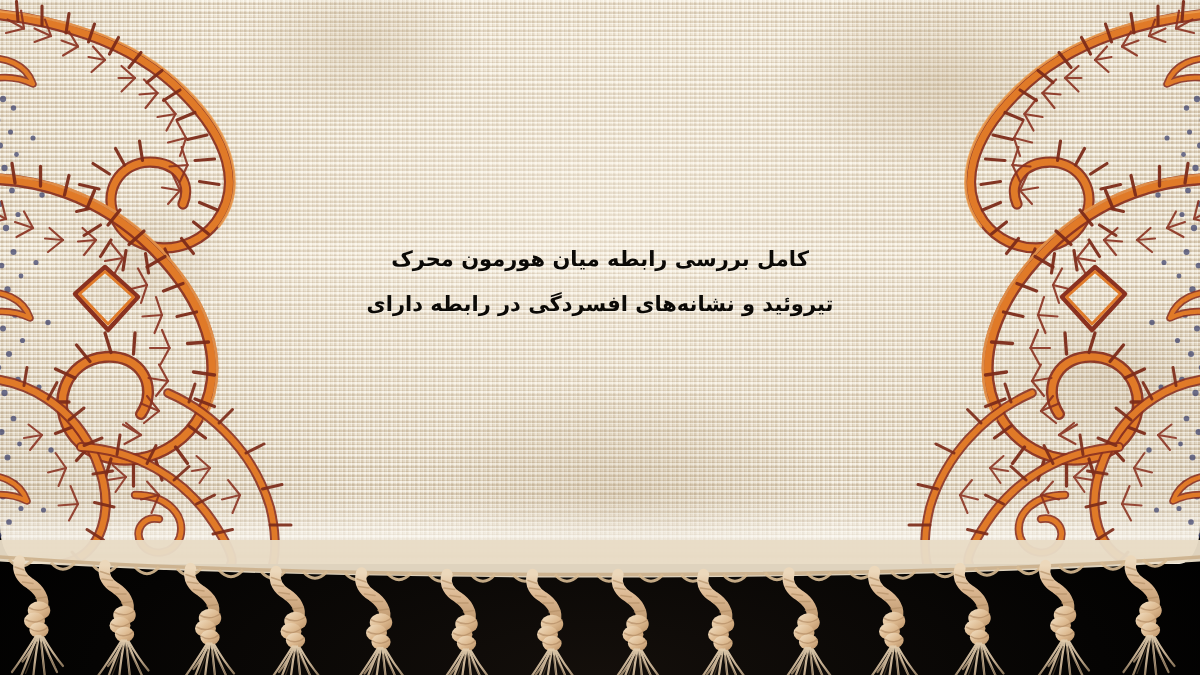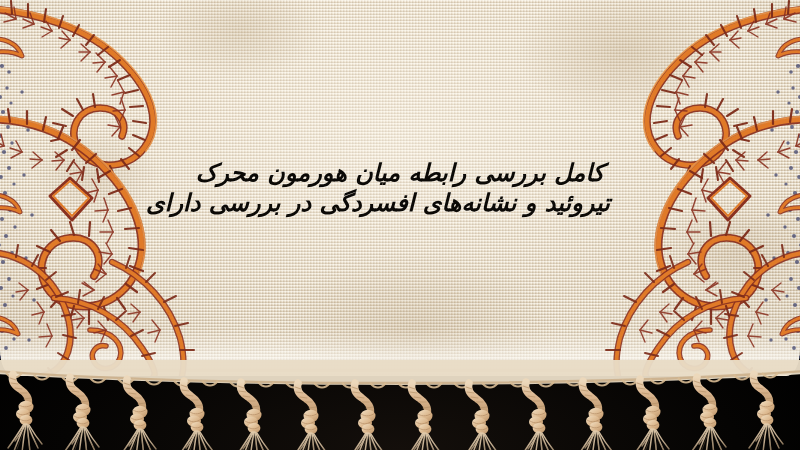--- a/index.html
+++ b/index.html
@@ -104,28 +104,27 @@
   .title-block {
     position: absolute;
     left: 190px;
     top: 158px;
     width: 420px;
     text-align: center;
     direction: rtl;
   }
   .title-line {
     font-family: "DejaVu Sans", sans-serif;
-    font-size: 24px;
+    font-size: 14px;
     font-weight: bold;
     line-height: 30px;
     color: #0b0906;
     letter-spacing: 0px;
     white-space: nowrap;
     text-shadow: 0 1px 0 rgba(255,250,240,0.35);
-    font-style: italic;
   }
 
   
   .fringe {
     position: absolute;
     left: 0;
     top: 360px;
     width: 800px;
     height: 90px;
     pointer-events: none;
@@ -683,21 +682,21 @@
         <path d="M-12 318 C 6 314 20 322 24 334 C 16 330 4 328 -10 332" stroke="#8a3120" stroke-width="5" opacity="0.9"></path>
         <path d="M-12 318 C 6 314 20 322 24 334 C 16 330 4 328 -10 332" stroke="#e07a28" stroke-width="2.8"></path>
         <path d="M-8 40 C 10 36 24 44 28 56 C 20 52 8 50 -6 54" stroke="#8a3120" stroke-width="5" opacity="0.9"></path>
         <path d="M-8 40 C 10 36 24 44 28 56 C 20 52 8 50 -6 54" stroke="#e07a28" stroke-width="2.8"></path>
       </g>
     </svg>
   </div>
 
   <div class="title-block">
     <div class="title-line">کامل بررسی رابطه میان هورمون محرک</div>
-    <div class="title-line">تیروئید و نشانه‌های افسردگی در بررسی دارای</div>
+    <div class="title-line">تیروئید و نشانه‌های افسردگی در رابطه دارای</div>
   </div>
 
   <div class="fringe">
     <svg viewBox="0 0 800 90" preserveAspectRatio="none" aria-hidden="true">
       <defs>
         <linearGradient id="cordG" x1="0" y1="0" x2="0" y2="1">
           <stop offset="0%" stop-color="#ecd8bb"></stop>
           <stop offset="45%" stop-color="#dcb892"></stop>
           <stop offset="100%" stop-color="#c09a70"></stop>
         </linearGradient>

